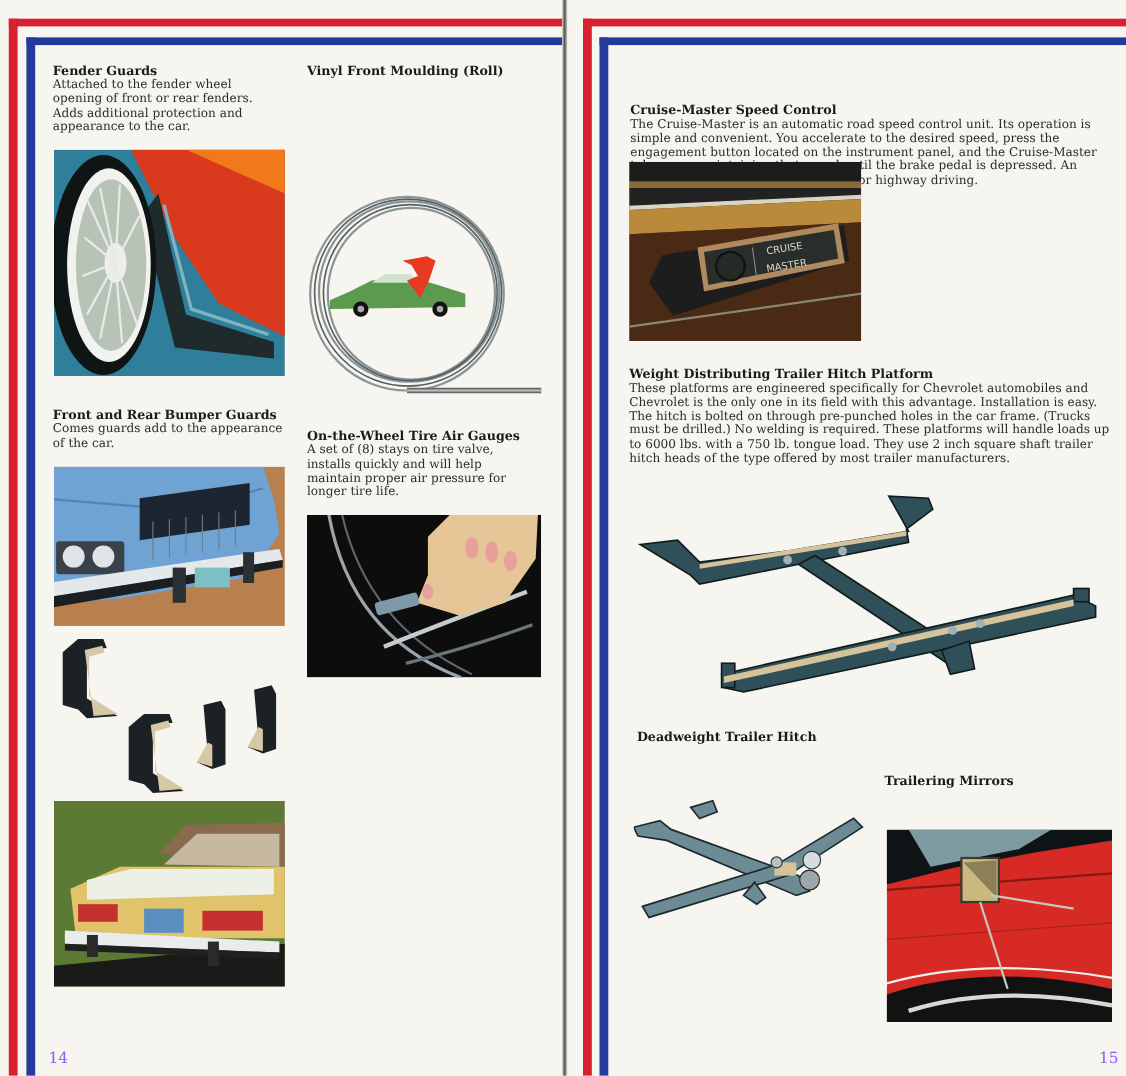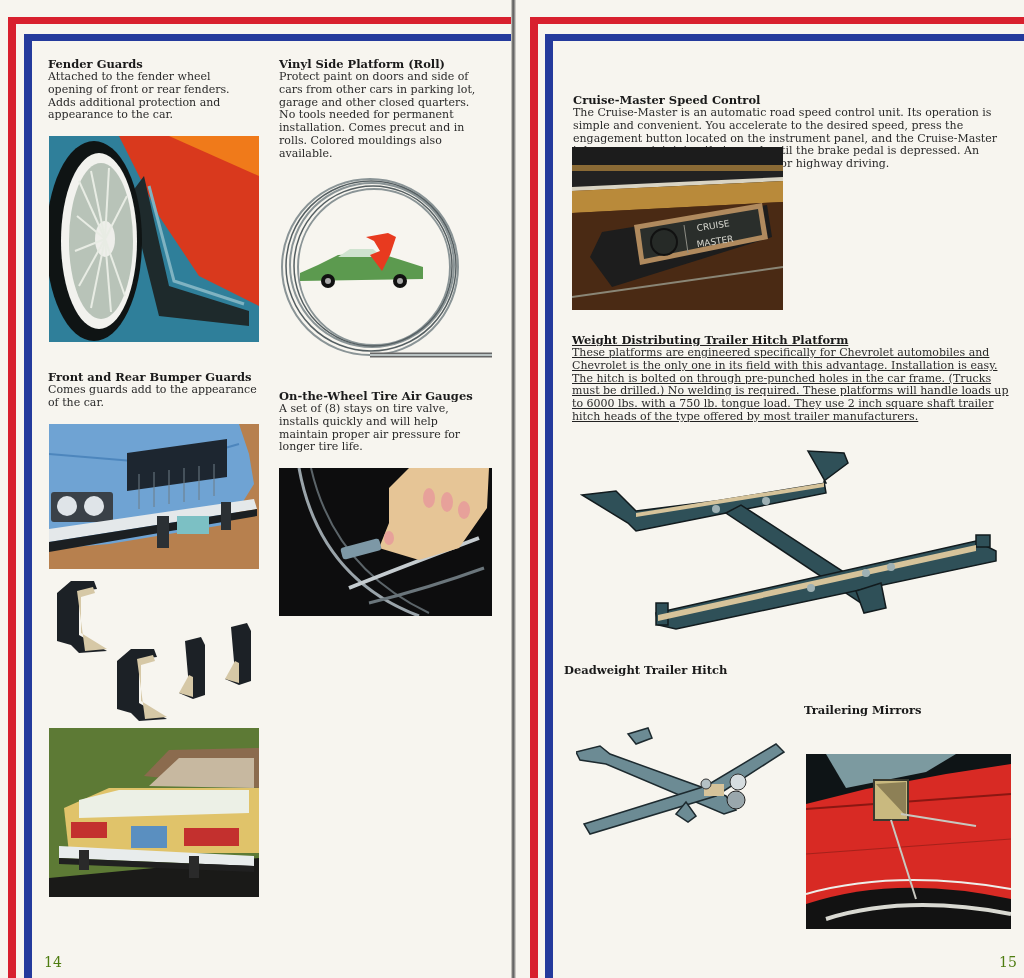--- a/index.html
+++ b/index.html
@@ -13,21 +13,21 @@
     .gutter { position: absolute; left: 511px; top: 0; width: 5px; height: 978px; background: linear-gradient(to right, #e3e0d8, #555 40%, #777 60%, #e6e3dc); }
 
     
     .stripe { position: absolute; }
     .red { background: #d8202e; }
     .blue { background: #243a9c; }
 
     .block { position: absolute; }
     .title { font-weight: bold; font-size: 11.5px; line-height: 13px; color: #1a1a1a; }
     .body { font-size: 11px; line-height: 12.8px; color: #2a2a2a; }
-    .pagenum { position: absolute; font-size: 14px; color: #4d7c0f; }
+    .pagenum { position: absolute; font-size: 14px; color: #8b5cf6; }
 
     .img { position: absolute; overflow: hidden; }
     svg { display: block; }
   </style>
 </head>
 <body>
 
 <div class="spread">
 
   <div class="page left">
@@ -61,22 +61,21 @@
             <line x1="56" y1="103" x2="30" y2="150"></line>
           <line x1="56" y1="103" x2="42" y2="172"></line>
             <line x1="56" y1="103" x2="62" y2="176"></line>
           <line x1="56" y1="103" x2="76" y2="160"></line>
             <line x1="56" y1="103" x2="78" y2="60"></line>
         </g>
       </svg>
     </div>
 
     <div class="block" style="left:279px; top:58px; width:210px;">
-      <div class="title">Vinyl Side Platform (Roll)</div>
-      <div class="body">Protect paint on doors and side of cars from other cars in parking lot, garage and other closed quarters. No tools needed for permanent installation. Comes precut and in rolls. Colored mouldings also available.</div>
+      <div class="title">Vinyl Front Moulding (Roll)</div>
     </div>
     <div class="img" style="left:278px; top:175px; width:216px; height:188px;">
       <svg width="216" height="188" viewBox="0 0 216 188">
         <g fill="none" stroke="#8a9496" stroke-width="2">
           <ellipse cx="92" cy="92" rx="88" ry="88"></ellipse>
           <ellipse cx="94" cy="90" rx="82" ry="82"></ellipse>
           <ellipse cx="96" cy="92" rx="76" ry="78"></ellipse>
         </g>
         <g fill="none" stroke="#555f62" stroke-width="1.5">
           <ellipse cx="93" cy="91" rx="85" ry="85"></ellipse>
@@ -210,21 +209,21 @@
         <path d="M18 110 L30 85 L195 58 L200 90 L40 140 Z" fill="#1d1d1d"></path>
         <path d="M62 78 L190 56 L196 92 L68 118 Z" fill="#b08a5e"></path>
         <path d="M68 82 L186 62 L190 88 L72 112 Z" fill="#2a2e2b"></path>
         <circle cx="92" cy="95" r="13" fill="#262a27" stroke="#111" stroke-width="2"></circle>
         <line x1="112" y1="78" x2="116" y2="106" stroke="#8c8c84" stroke-width="1"></line>
         <text x="125" y="82" font-size="9" fill="#d8d8d0" font-family="DejaVu Sans, sans-serif" transform="rotate(-9 140 82)">CRUISE</text>
         <text x="125" y="98" font-size="9" fill="#d8d8d0" font-family="DejaVu Sans, sans-serif" transform="rotate(-9 140 98)">MASTER</text>
       </svg>
     </div>
 
-    <div class="block" style="left:56px; top:334px; width:440px;text-decoration:underline;">
+    <div class="block" style="left:56px; top:334px; width:440px;">
       <div class="title">Weight Distributing Trailer Hitch Platform</div>
       <div class="body">These platforms are engineered specifically for Chevrolet automobiles and Chevrolet is the only one in its field with this advantage. Installation is easy. The hitch is bolted on through pre-punched holes in the car frame. (Trucks must be drilled.) No welding is required. These platforms will handle loads up to 6000 lbs. with a 750 lb. tongue load. They use 2 inch square shaft trailer hitch heads of the type offered by most trailer manufacturers.</div>
     </div>
     <div class="img" style="left:60px; top:443px; width:430px; height:200px;">
       <svg width="430" height="200" viewBox="0 0 430 200">
         <g fill="#2f5058" stroke="#121b1e" stroke-width="1.5">
           <path d="M6 52 L40 48 L60 68 L140 58 L250 40 L232 8 L268 10 L272 20 L248 38 L250 50 L140 72 L60 88 L52 80 Z"></path>
           <path d="M150 70 L165 62 L300 150 L285 160 Z"></path>
           <path d="M80 170 L400 98 L420 108 L420 118 L100 186 L82 182 Z"></path>
           <rect x="80" y="160" width="12" height="22"></rect>
@@ -238,21 +237,21 @@
         <g fill="#9fb1b4">
           <circle cx="140" cy="66" r="4"></circle>
             <circle cx="190" cy="58" r="4"></circle>
           <circle cx="235" cy="145" r="4"></circle>
             <circle cx="290" cy="130" r="4"></circle>
             <circle cx="315" cy="124" r="4"></circle>
         </g>
       </svg>
     </div>
 
-    <div class="block" style="left:48px; top:664px; width:440px;">
+    <div class="block" style="left:63px; top:664px; width:440px;">
       <div class="title">Deadweight Trailer Hitch</div>
     </div>
     <div class="img" style="left:60px; top:724px; width:212px; height:112px;">
       <svg width="212" height="112" viewBox="0 0 212 112">
         <g fill="#6c8b94" stroke="#1d2a2f" stroke-width="1.5">
           <path d="M0 28 L24 22 L34 30 L150 72 L160 86 L148 90 L30 40 L4 36 Z"></path>
           <path d="M52 10 L72 4 L76 14 L60 20 Z"></path>
           <path d="M8 100 L130 62 L200 20 L208 28 L140 72 L14 110 Z"></path>
           <path d="M100 90 L110 78 L120 92 L112 98 Z"></path>
         </g>

